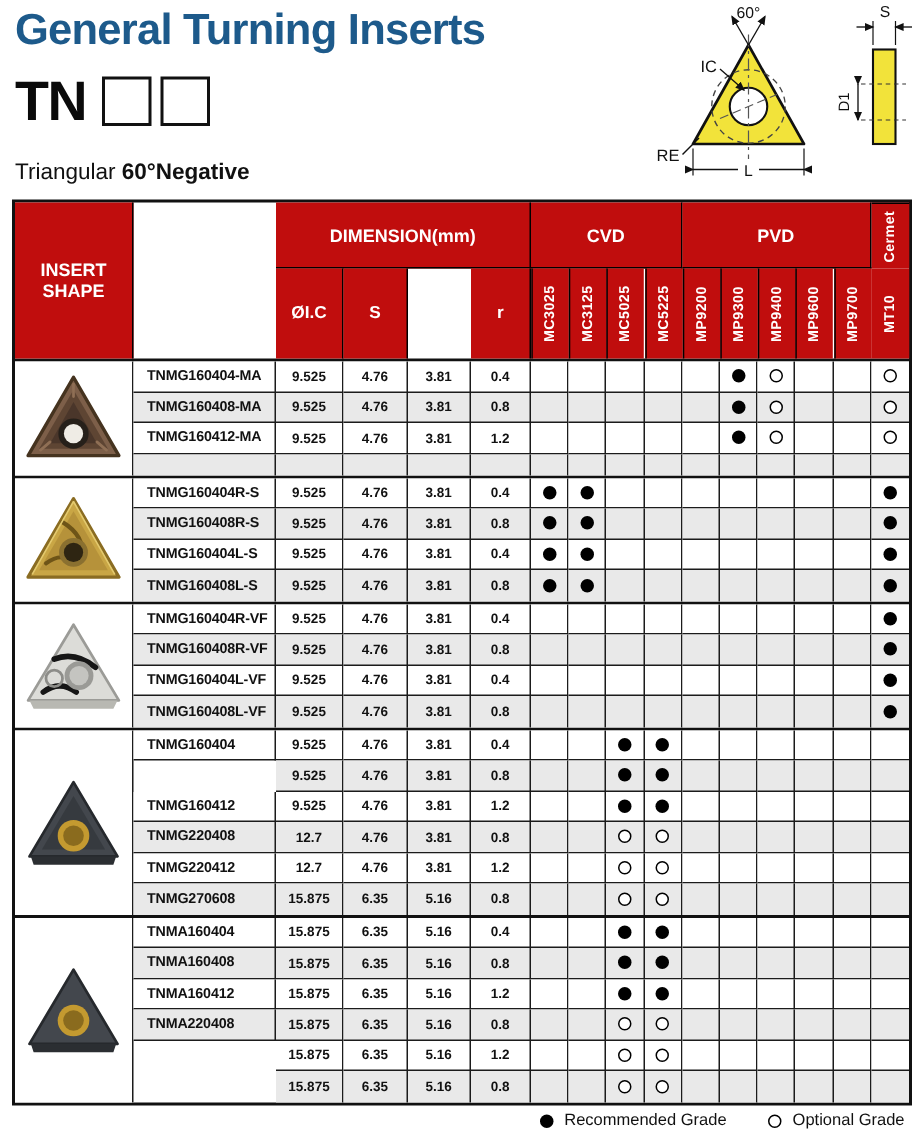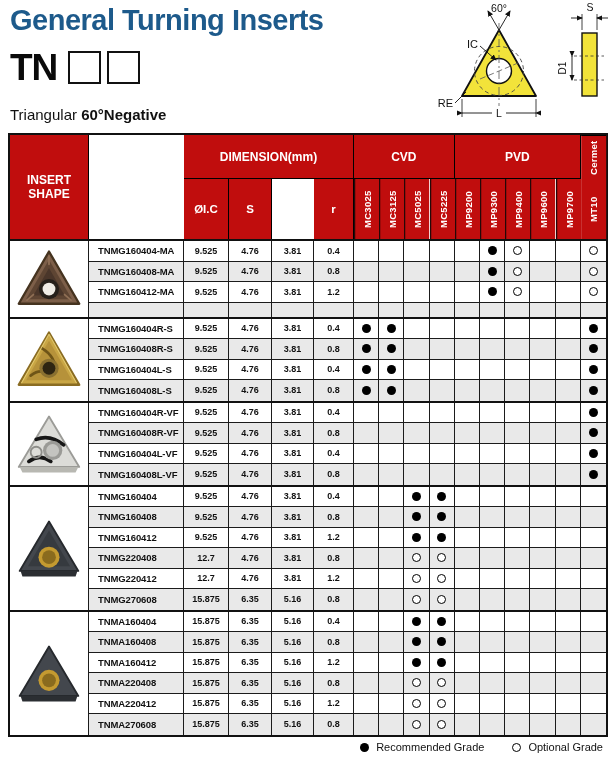--- a/index.html
+++ b/index.html
@@ -411,21 +411,20 @@
       </div>
       <div class="gc" style="grid-area: 1 / 10;">
         <span class="dot-rec"></span>
       </div>
       <div class="gc" style="grid-area: 1 / 11;"></div>
       <div class="gc" style="grid-area: 1 / 12;"></div>
       <div class="gc" style="grid-area: 1 / 13;"></div>
       <div class="gc" style="grid-area: 1 / 14;"></div>
       <div class="gc" style="grid-area: 1 / 15;"></div>
       <div class="gc lastcol" style="grid-area: 1 / 16;"></div>
-      <div class="gc altr model" style="grid-area: 2 / 2;">TNMG160408</div>
       <div class="gc altr" style="grid-area: 2 / 3;">9.525</div>
       <div class="gc altr" style="grid-area: 2 / 4;">4.76</div>
       <div class="gc altr" style="grid-area: 2 / 5;">3.81</div>
       <div class="gc altr" style="grid-area: 2 / 6;">0.8</div>
       <div class="gc altr" style="grid-area: 2 / 7;"></div>
       <div class="gc altr" style="grid-area: 2 / 8;"></div>
       <div class="gc altr" style="grid-area: 2 / 9;">
         <span class="dot-rec"></span>
       </div>
       <div class="gc altr" style="grid-area: 2 / 10;">
@@ -592,40 +591,38 @@
       </div>
       <div class="gc altr" style="grid-area: 4 / 10;">
         <span class="dot-opt"></span>
       </div>
       <div class="gc altr" style="grid-area: 4 / 11;"></div>
       <div class="gc altr" style="grid-area: 4 / 12;"></div>
       <div class="gc altr" style="grid-area: 4 / 13;"></div>
       <div class="gc altr" style="grid-area: 4 / 14;"></div>
       <div class="gc altr" style="grid-area: 4 / 15;"></div>
       <div class="gc altr lastcol" style="grid-area: 4 / 16;"></div>
-      <div class="gc model" style="grid-area: 5 / 2;">TNMA220412</div>
       <div class="gc" style="grid-area: 5 / 3;">15.875</div>
       <div class="gc" style="grid-area: 5 / 4;">6.35</div>
       <div class="gc" style="grid-area: 5 / 5;">5.16</div>
       <div class="gc" style="grid-area: 5 / 6;">1.2</div>
       <div class="gc" style="grid-area: 5 / 7;"></div>
       <div class="gc" style="grid-area: 5 / 8;"></div>
       <div class="gc" style="grid-area: 5 / 9;">
         <span class="dot-opt"></span>
       </div>
       <div class="gc" style="grid-area: 5 / 10;">
         <span class="dot-opt"></span>
       </div>
       <div class="gc" style="grid-area: 5 / 11;"></div>
       <div class="gc" style="grid-area: 5 / 12;"></div>
       <div class="gc" style="grid-area: 5 / 13;"></div>
       <div class="gc" style="grid-area: 5 / 14;"></div>
       <div class="gc" style="grid-area: 5 / 15;"></div>
       <div class="gc lastcol" style="grid-area: 5 / 16;"></div>
-      <div class="gc altr nobot model" style="grid-area: 6 / 2;">TNMA270608</div>
       <div class="gc altr nobot" style="grid-area: 6 / 3;">15.875</div>
       <div class="gc altr nobot" style="grid-area: 6 / 4;">6.35</div>
       <div class="gc altr nobot" style="grid-area: 6 / 5;">5.16</div>
       <div class="gc altr nobot" style="grid-area: 6 / 6;">0.8</div>
       <div class="gc altr nobot" style="grid-area: 6 / 7;"></div>
       <div class="gc altr nobot" style="grid-area: 6 / 8;"></div>
       <div class="gc altr nobot" style="grid-area: 6 / 9;">
         <span class="dot-opt"></span>
       </div>
       <div class="gc altr nobot" style="grid-area: 6 / 10;">

